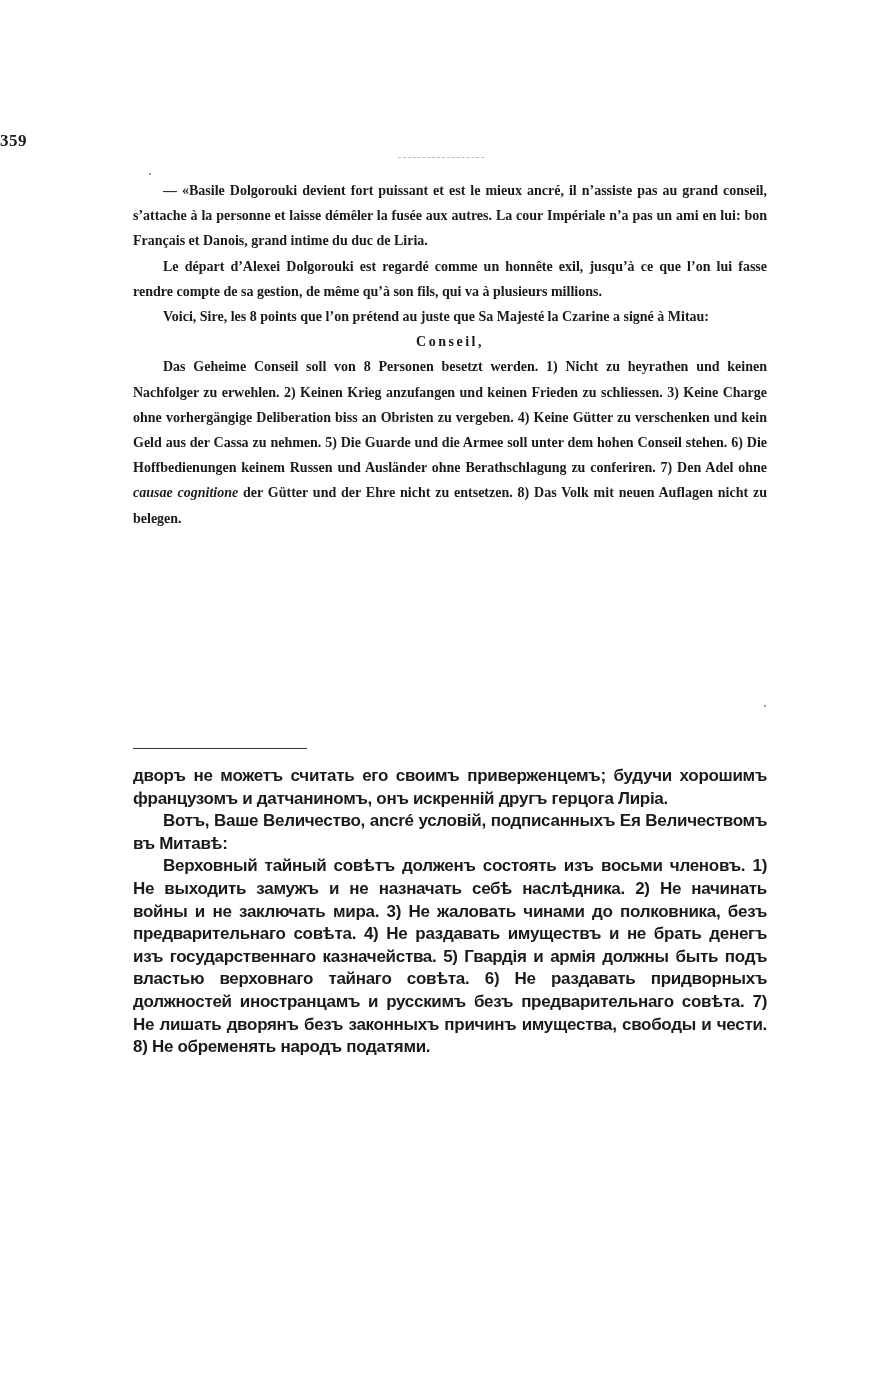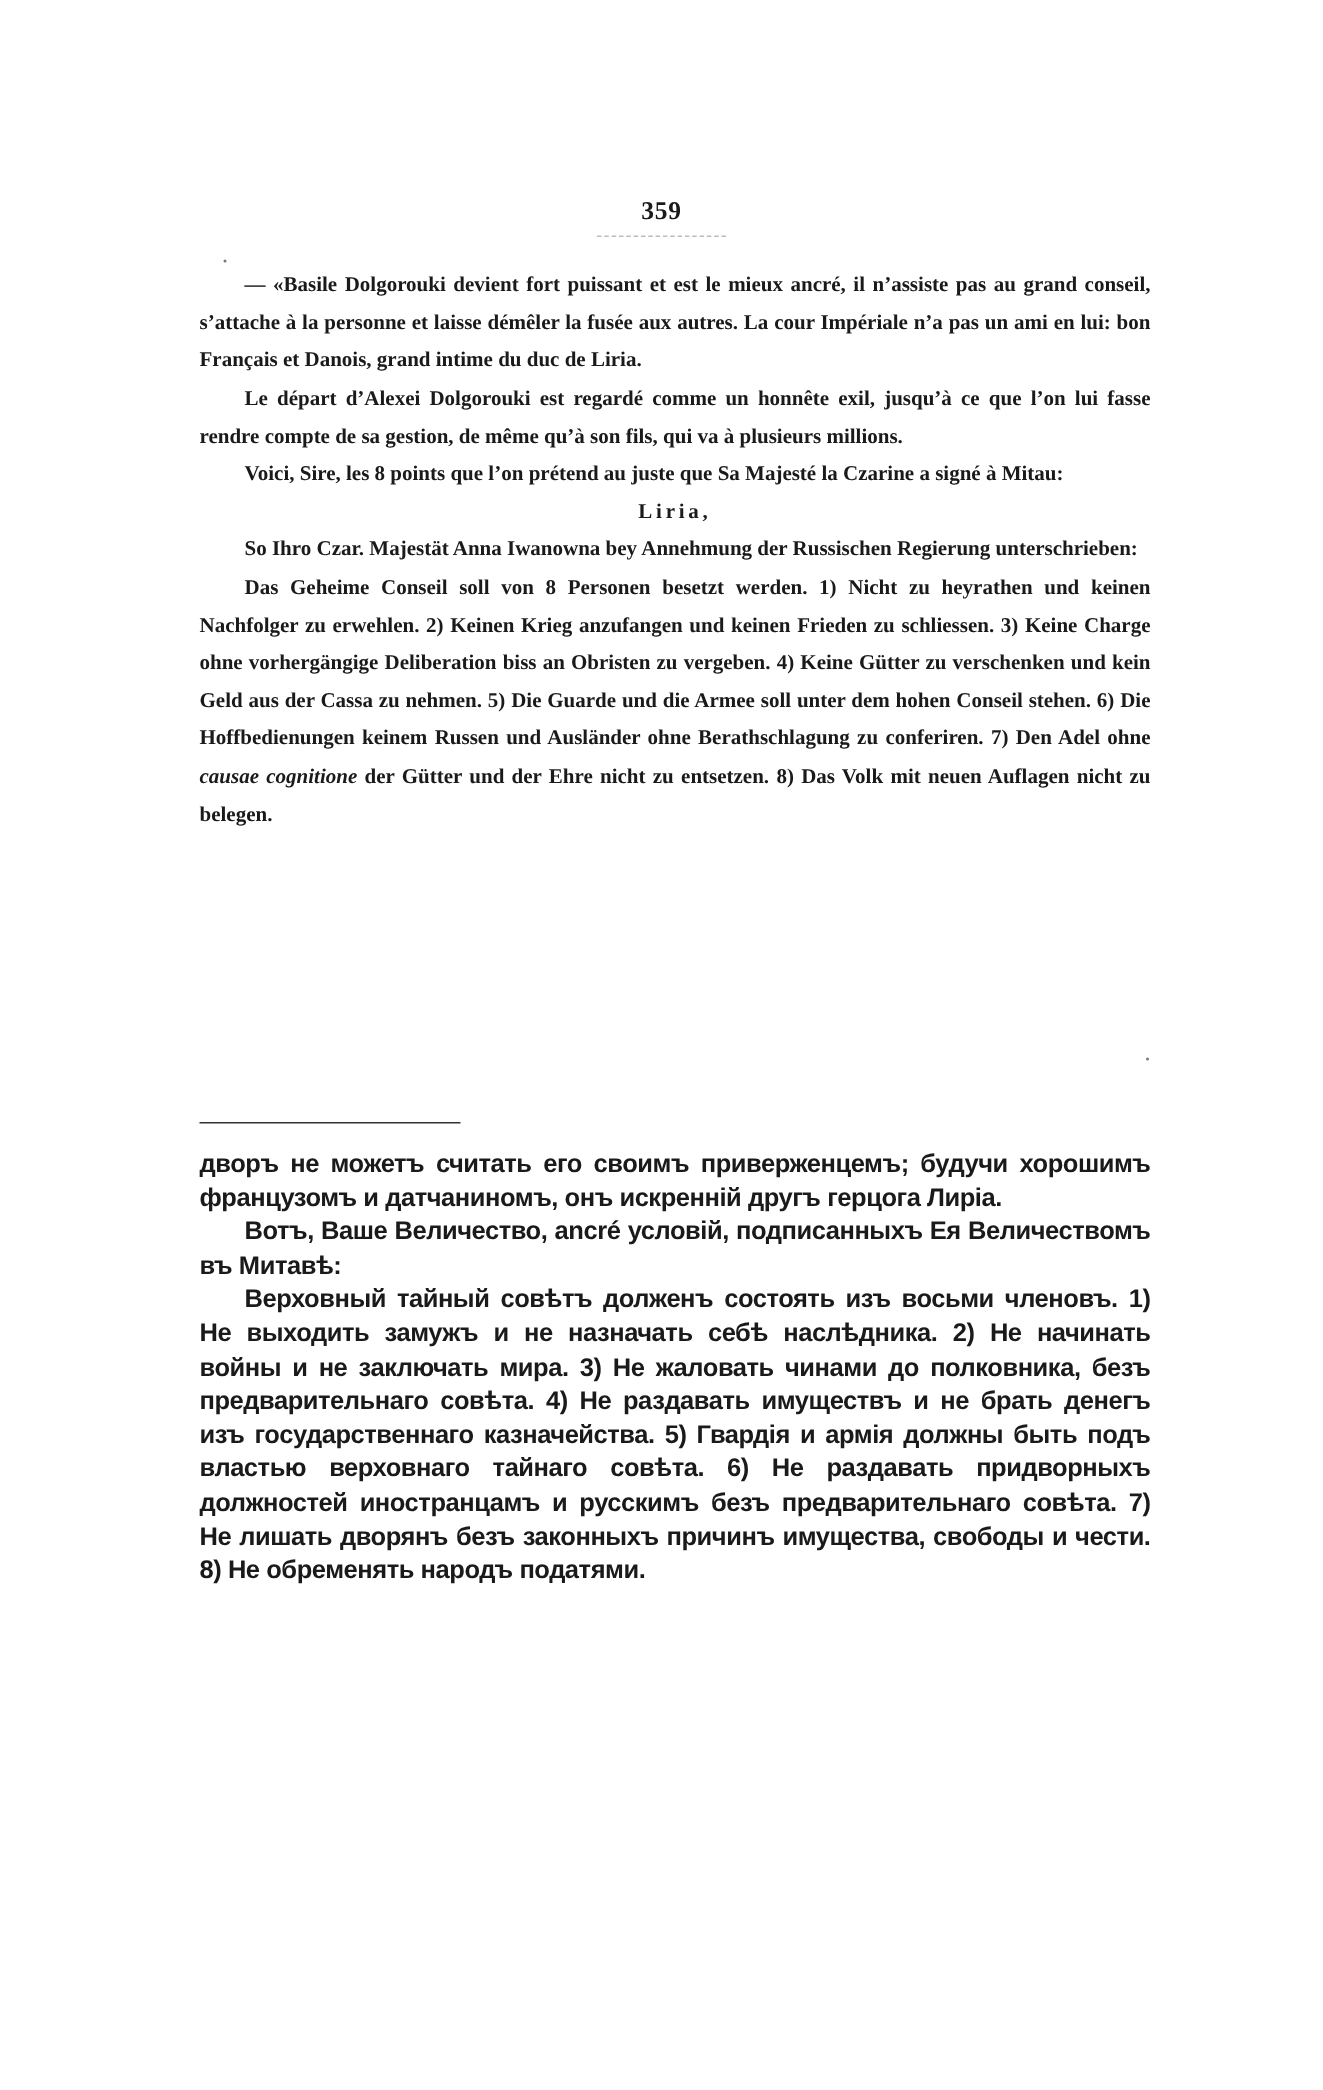--- a/index.html
+++ b/index.html
@@ -1,18 +1,18 @@
 <!DOCTYPE html>
 <html><head>
 <meta charset="utf-8">
 <style>
   html, body { margin: 0; padding: 0; background: #ffffff; }
   body { width: 882px; height: 1393px; position: relative; overflow: hidden;
          font-family: "Liberation Serif", "DejaVu Serif", serif; color: #1a1a1a; }
-  .page-number { position: absolute; top: 131px; left: 0; width: 882px; text-align: center;
+  .page-number { position: absolute; top: 131px; left: 0; width: 882px; text-align: left;
                  font-size: 17px; font-weight: bold; letter-spacing: 0.5px; }
   .page-number-rule { position: absolute; top: 157px; left: 398px; width: 86px; height: 1px;
                       border-top: 1px dashed #bbbbbb; }
   .main-text { position: absolute; top: 178px; left: 133px; width: 634px;
                font-size: 14px; line-height: 25.2px; text-align: justify; font-weight: bold; }
   .main-text p { margin: 0; text-indent: 30px; }
   .main-text .heading { text-align: center; text-indent: 0; letter-spacing: 2.5px; font-weight: bold; }
   .main-text em { font-style: italic; font-weight: bold; margin-top: 43px; }
   .footnote-rule { position: absolute; top: 748px; left: 133px; width: 174px; height: 1px;
                    border-top: 1px solid #333; }
@@ -30,22 +30,21 @@
 <body>
 
 <div class="page-number">359</div>
 <div class="page-number-rule"></div>
 <div class="margin-dot" style="top:173px;left:149px;"></div>
 
 <div class="main-text">
   <p>— «Basile Dolgorouki devient fort puissant et est le mieux ancré, il n’assiste pas au grand conseil, s’attache à la personne et laisse démêler la fusée aux autres. La cour Impériale n’a pas un ami en lui: bon Français et Danois, grand intime du duc de Liria.</p>
   <p>Le départ d’Alexei Dolgorouki est regardé comme un honnête exil, jusqu’à ce que l’on lui fasse rendre compte de sa gestion, de même qu’à son fils, qui va à plusieurs millions.</p>
   <p>Voici, Sire, les 8 points que l’on prétend au juste que Sa Majesté la Czarine a signé à Mitau:</p>
-  <p class="heading">Liria,</p>
-  <p>So Ihro Czar. Majestät Anna Iwanowna bey Annehmung der Russischen Regierung unterschrieben:</p>
+  <p class="heading">Conseil,</p>
   <p><span>Das Geheime Conseil soll von 8 Personen besetzt werden. 1) Nicht zu heyrathen und keinen Nachfolger zu erwehlen. 2) Keinen Krieg anzufangen und keinen Frieden zu schliessen. 3) Keine Charge ohne vorhergängige Deliberation biss an Obristen zu vergeben. 4) Keine Gütter zu verschenken und kein Geld aus der Cassa zu nehmen. 5) Die Guarde und die Armee soll unter dem hohen Conseil stehen. 6) Die Hoffbedienungen keinem Russen und Ausländer ohne Berathschlagung zu conferiren. 7) Den Adel ohne </span><em>causae cognitione</em><span> der Gütter und der Ehre nicht zu entsetzen. 8) Das Volk mit neuen Auflagen nicht zu belegen.</span></p>
 </div>
 
 <div class="margin-dot" style="top:705px;left:764px;"></div>
 
 <div class="footnote-rule"></div>
 
 <div class="footnote-text">
   <p class="noindent">дворъ не можетъ считать его своимъ приверженцемъ; будучи хорошимъ французомъ и датчаниномъ, онъ искренній другъ герцога Лиріа.</p>
   <p>Вотъ, Ваше Величество, ancré условій, подписанныхъ Ея Величествомъ въ Митавѣ:</p>

